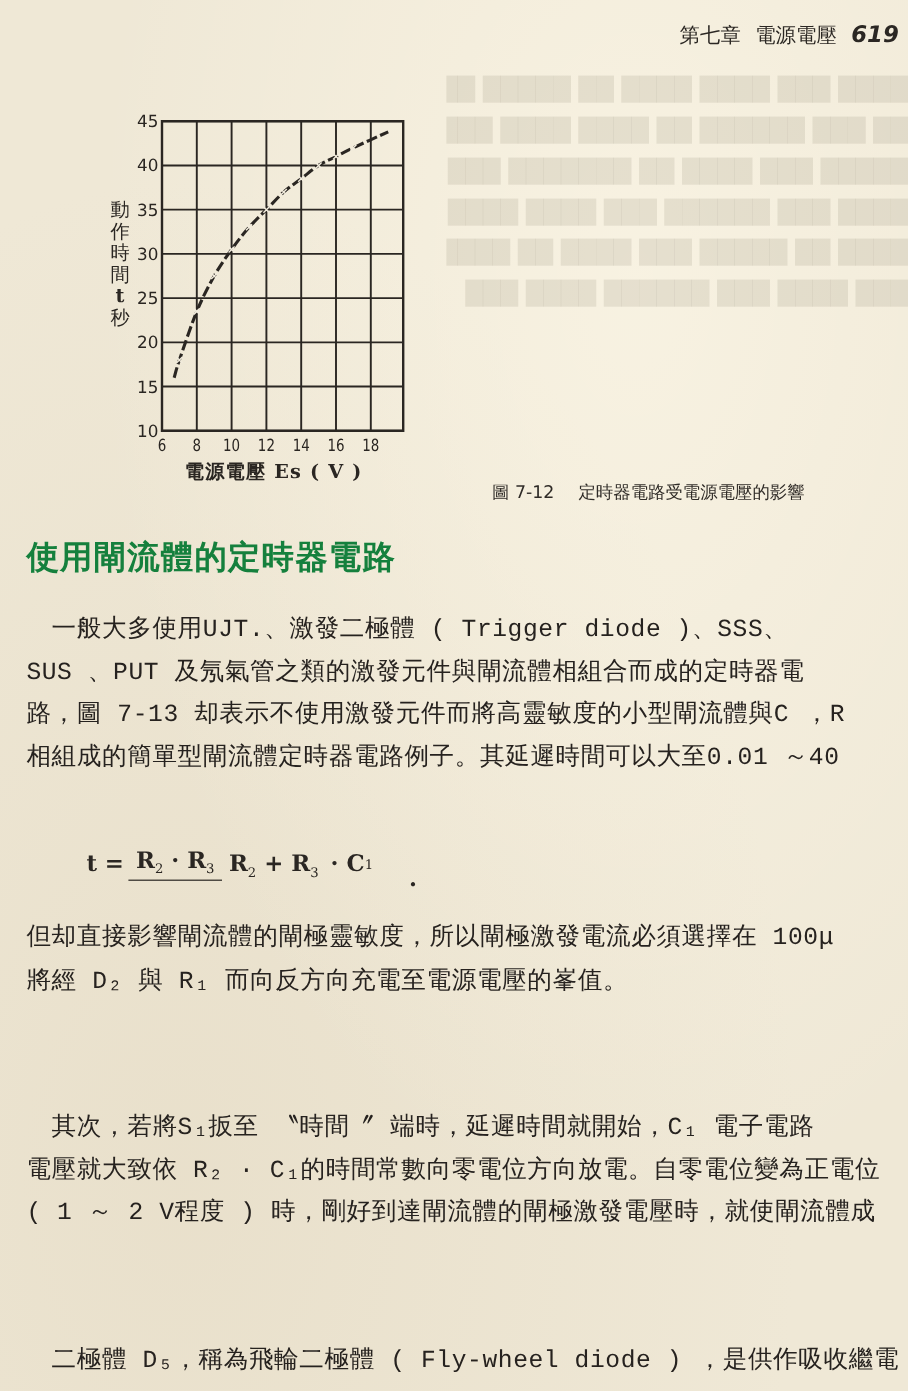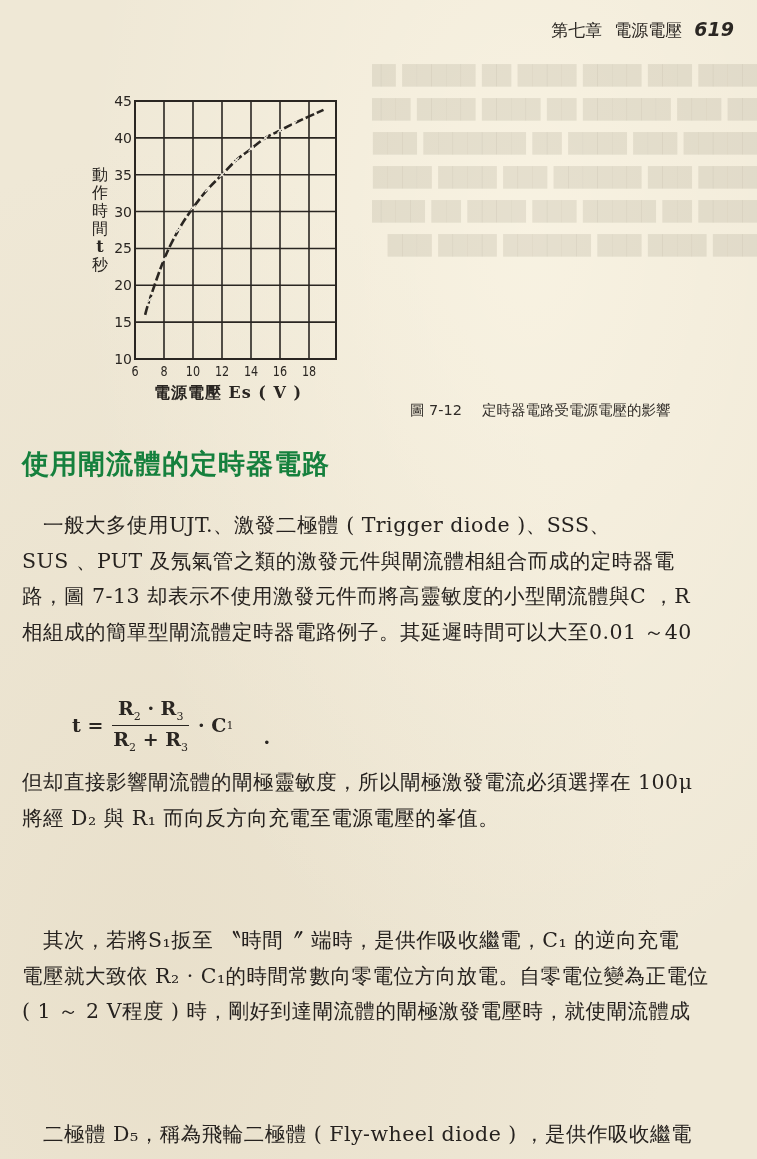--- a/index.html
+++ b/index.html
@@ -13,21 +13,21 @@
     font-family: "DejaVu Serif", "Liberation Serif", serif;
     color: #2a2622;
   }
   .ghost {
     position: absolute; left: 372px; top: 58px; width: 385px;
     color: rgba(120,110,95,0.14); font-size: 19px; line-height: 34px;
     font-family: "DejaVu Sans", sans-serif; font-weight: bold;
     transform: scaleX(-1); white-space: nowrap; overflow: hidden;
   }
   .header {
-    position: absolute; top: 18px; right: 23px;
+    position: absolute; top: 18px; right: 8px;
     font-family: "DejaVu Sans", sans-serif; font-size: 17px; color: #2b2723;
     display: flex; gap: 12px; align-items: baseline;
   }
   .header .pno { font-weight: bold; font-style: italic; font-size: 19px; }
   .chart { position: absolute; left: 0; top: 0; }
   .chart svg { position: absolute; left: 0; top: 0; }
   .caption {
     position: absolute; left: 410px; top: 383px;
     font-family: "DejaVu Sans", sans-serif; font-size: 14.5px; color: #2f2b27;
     display: flex; gap: 20px; margin-top: 18px;
@@ -35,27 +35,27 @@
   .section-title {
     position: absolute; left: 22px; top: 446px;
     font-family: "DejaVu Sans", sans-serif; font-weight: bold; font-size: 27px;
     letter-spacing: 1px; color: #15803d;
   }
   .para {
     position: absolute; left: 22px; width: 722px;
     font-size: 20.5px; line-height: 35.5px; color: #26221f;
     text-align: justify; letter-spacing: 0.5px;
   }
-  .para .line { display: block; white-space: nowrap; }
+  .para .line { display: block; white-space: nowrap; font-family: Liberation Mono, monospace; }
   .formula {
     position: absolute; left: 72px; top: 697px;
     font-family: "DejaVu Serif", serif; font-weight: bold; font-size: 19px;
     display: flex; align-items: center; color: #2a2622;
   }
-  .frac { display: inline-flex; flex-direction: column; align-items: center; margin: 0 4px; }
+  .frac { display: inline-flex; align-items: center; margin: 0 4px; }
   .frac .num { padding: 0 6px 2px; border-bottom: 1.6px solid #2a2622; }
   .frac .den { padding: 2px 6px 0; }
   sub { font-size: 11px; font-weight: normal; }
 </style>
 </head>
 <body>
 
 <div class="ghost">
   ████ ███ ████ ████ ██ █████ ████<br>
   ██ ███ ██████ ██ ████ ████ ███<br>
@@ -153,20 +153,20 @@
     <sub>1</sub>
   <span style="margin-left:30px;margin-top:24px">.</span>
 </div>
 
 <div class="para" style="top:765px">
   <span class="line">但却直接影響閘流體的閘極靈敏度，所以閘極激發電流必須選擇在 100μ</span>
   <span class="line">將經 D₂ 與 R₁ 而向反方向充電至電源電壓的峯值。</span>
 </div>
 
 <div class="para" style="top:923px">
-  <span class="line">　其次，若將S₁扳至 〝時間〞 端時，是供作吸收繼電，C₁ 的逆向充電</span>
+  <span class="line">　其次，若將S₁扳至 〝時間〞 端時，延遲時間就開始，C₁ 電子電路</span>
   <span class="line">電壓就大致依 R₂ · C₁的時間常數向零電位方向放電。自零電位變為正電位</span>
   <span class="line">( 1 ～ 2 V程度 ) 時，剛好到達閘流體的閘極激發電壓時，就使閘流體成</span>
 </div>
 
 <div class="para" style="top:1117px">
   <span class="line">　二極體 D₅，稱為飛輪二極體 ( Fly-wheel diode ) ，是供作吸收繼電</span>
 </div>
 
 </body></html>

